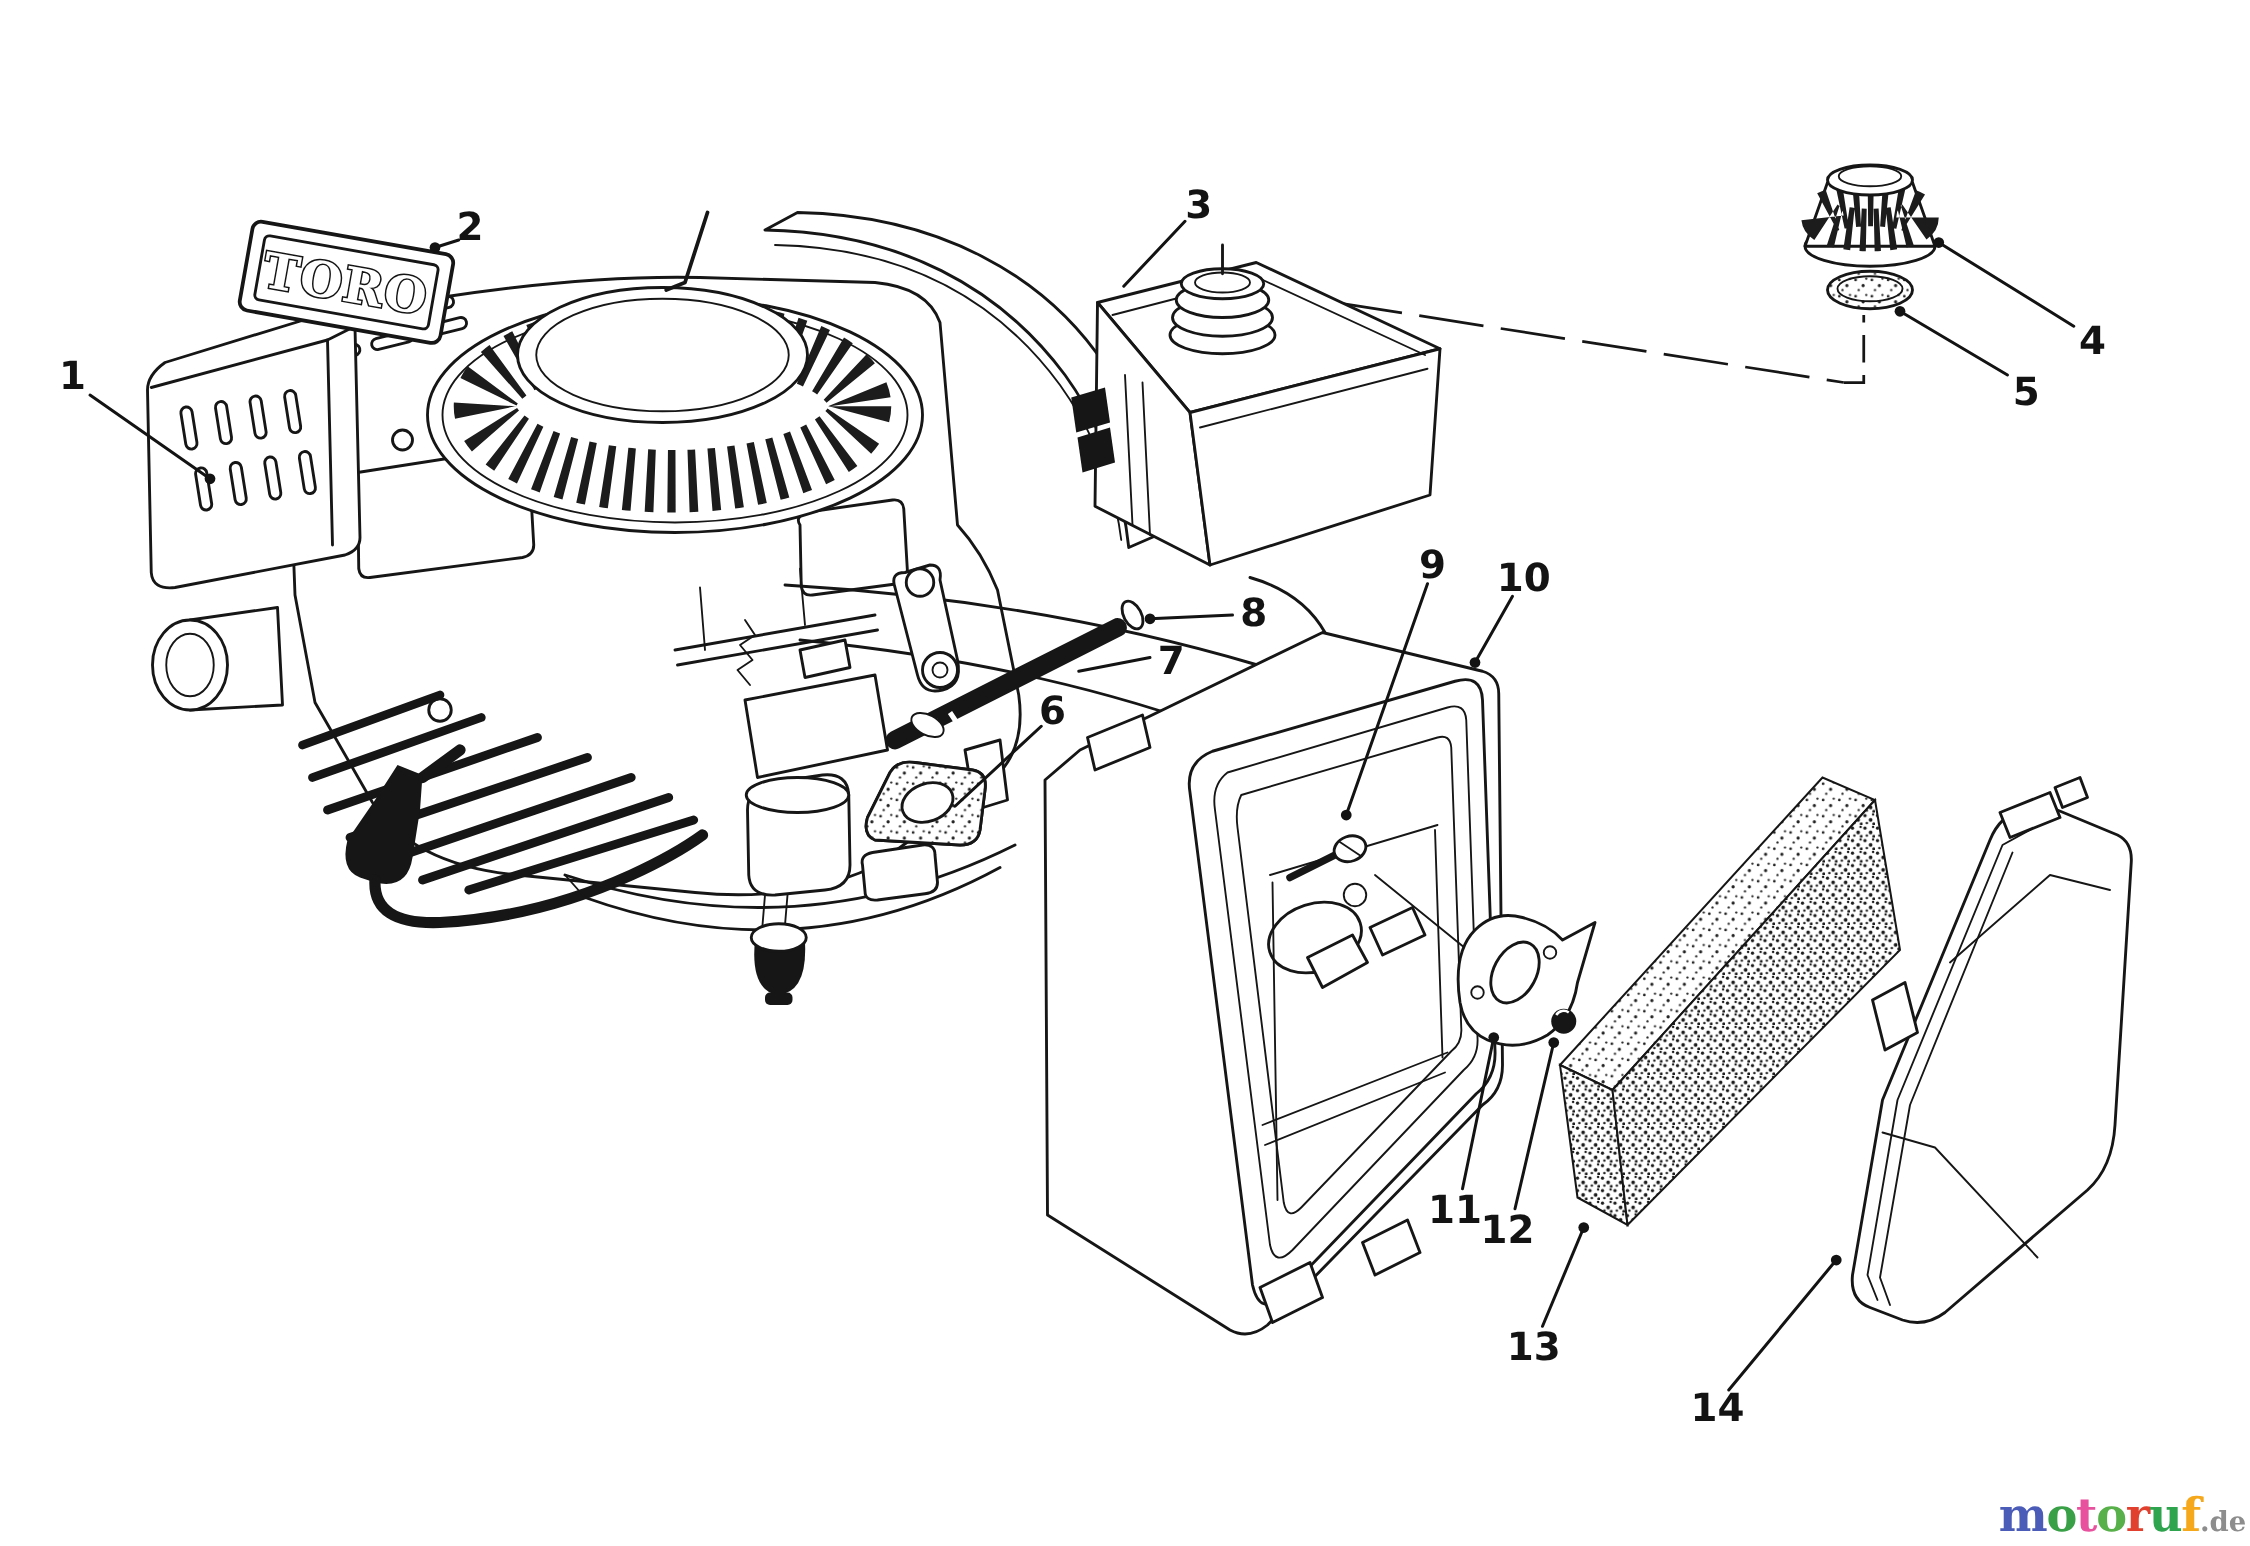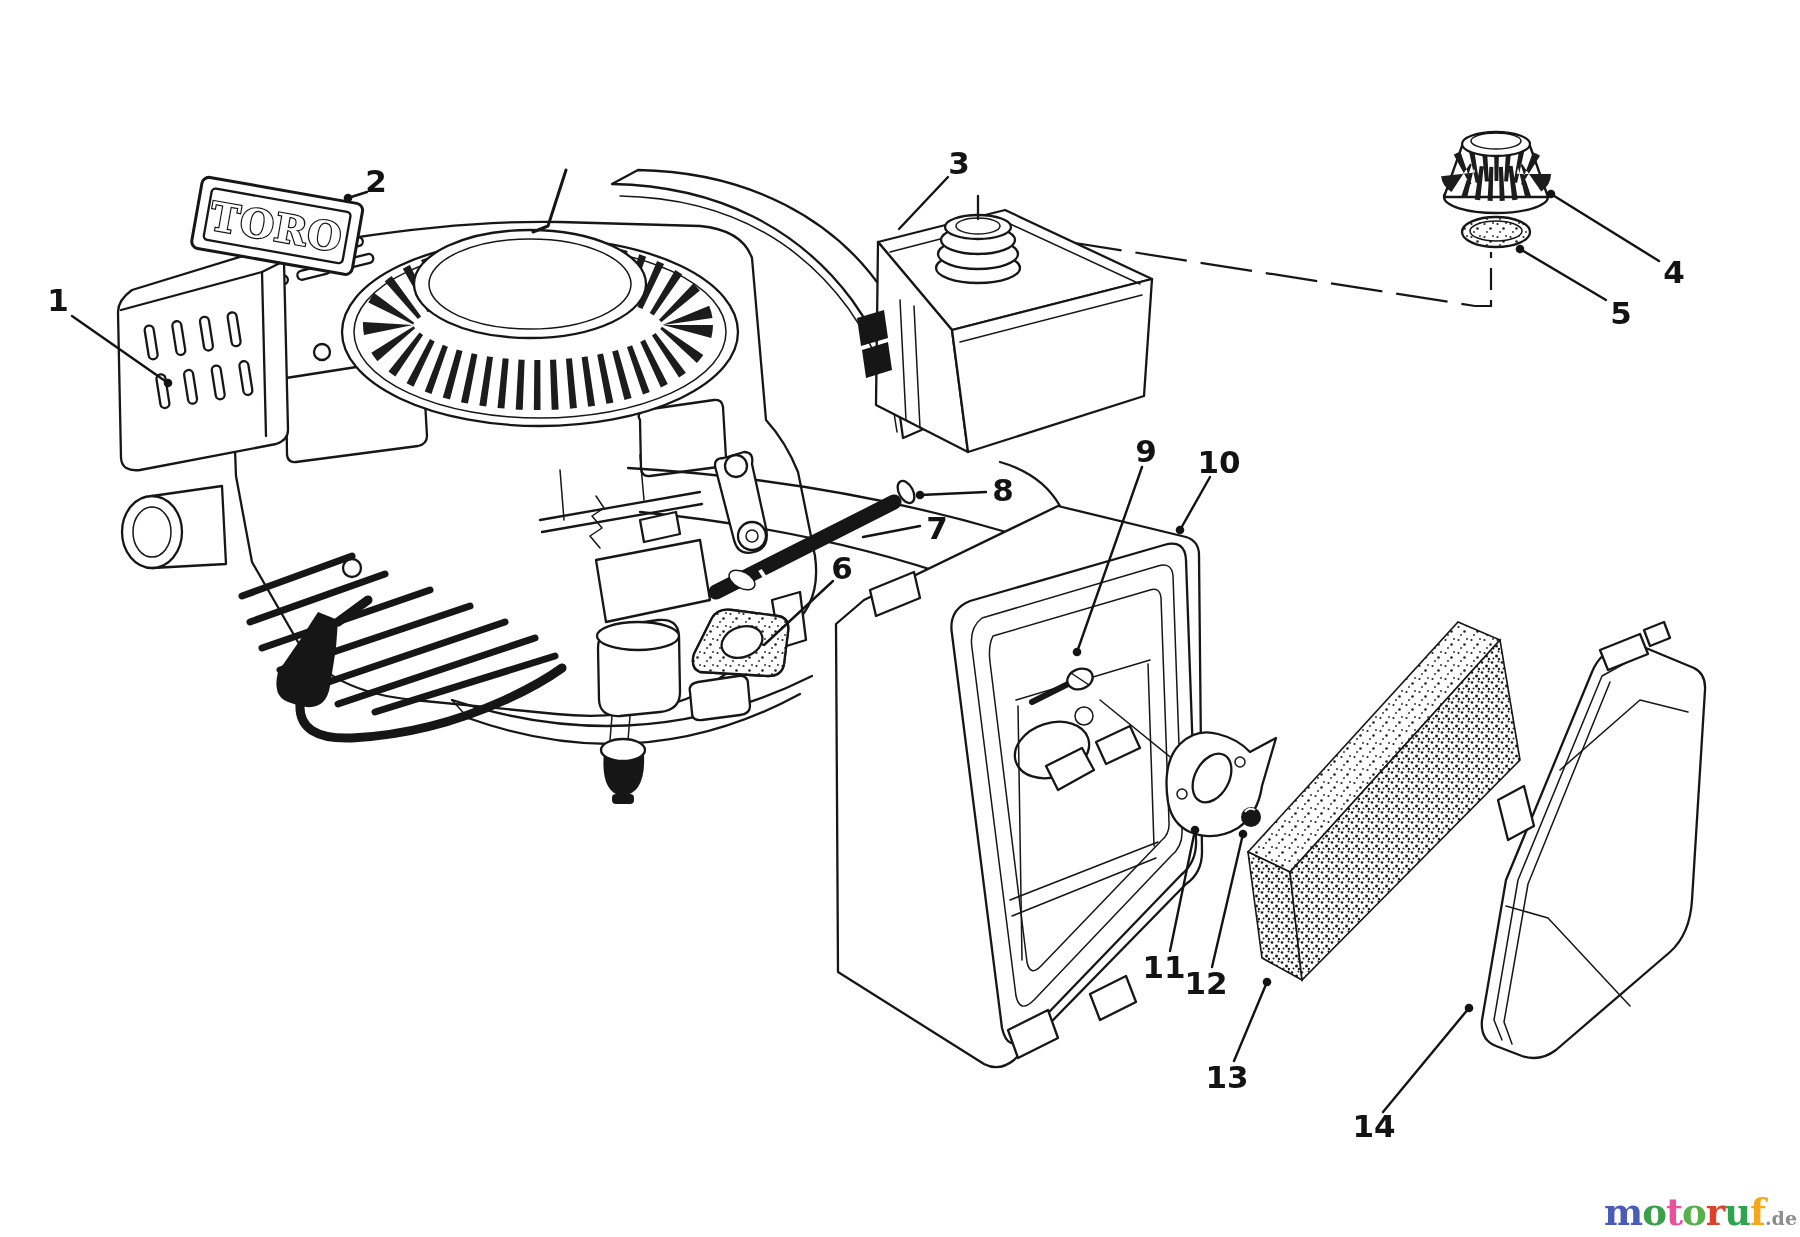--- a/index.html
+++ b/index.html
@@ -17,21 +17,21 @@
   .dash{fill:none;stroke:#161616;stroke-width:2.2;}
   
   .callout{font-family:"DejaVu Sans",sans-serif;font-weight:bold;font-size:31px;fill:#131313;text-anchor:middle;}
   .leader{stroke:#131313;stroke-width:2.4;stroke-linecap:round;}
   .dot{fill:#131313;}
   .plate-text{font-family:"DejaVu Serif",serif;font-weight:bold;font-size:39px;letter-spacing:1px;
               fill:#ffffff;stroke:#141414;stroke-width:2.4;paint-order:stroke fill;text-anchor:middle;}
   
   .wm{position:absolute;right:3px;bottom:6px;font-family:"DejaVu Serif",serif;font-weight:bold;
       font-size:37px;letter-spacing:-1px;white-space:nowrap;line-height:1;}
-  .wm .suffix{font-size:19px;letter-spacing:0;}
+  .wm .suffix{font-size:22px;letter-spacing:0;}
 </style>
 </head>
 <body>
 
 <div class="stage">
 <svg width="1800" height="1237" viewBox="0 0 1800 1237">
   <defs>
     <pattern id="speck" width="13" height="13" patternUnits="userSpaceOnUse">
       <rect width="13" height="13" fill="#ffffff"></rect>
       <circle cx="2.5" cy="3" r="1.1" fill="#222"></circle>

